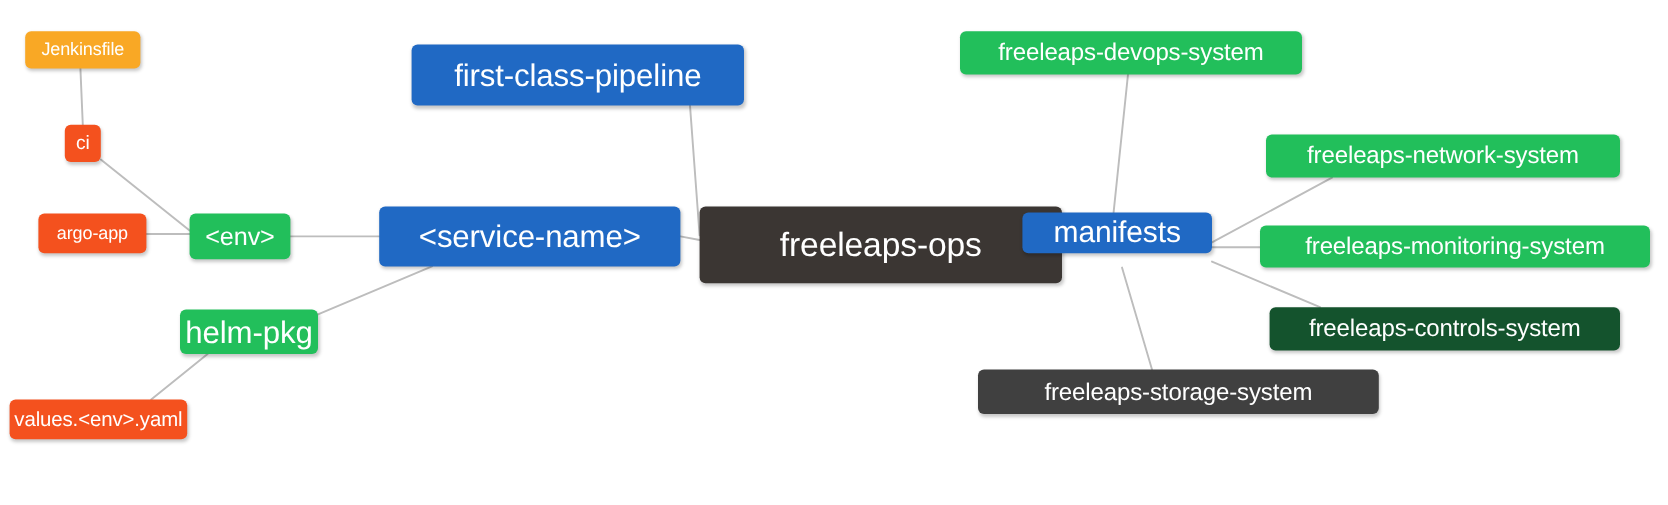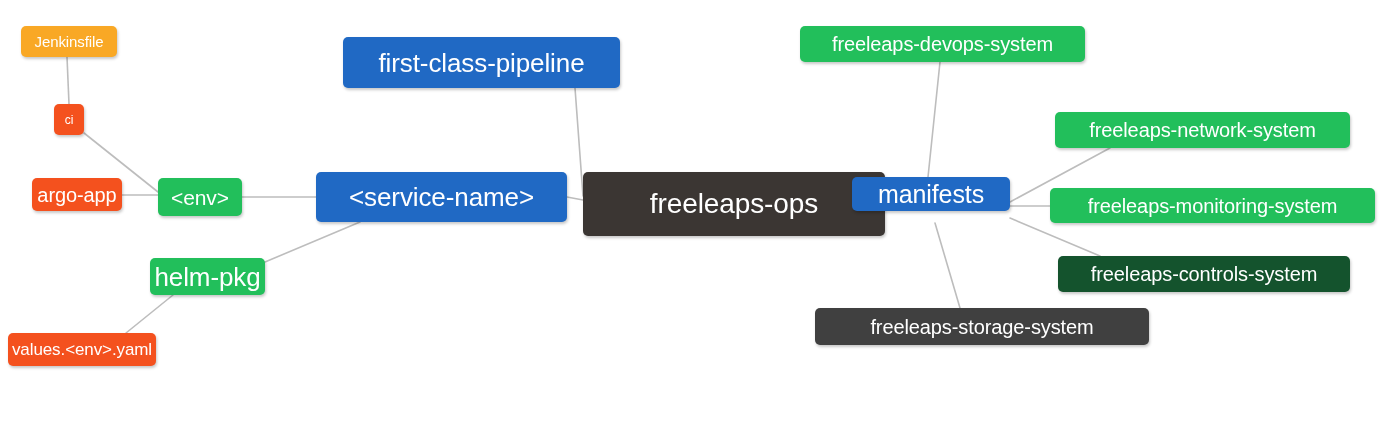--- a/index.html
+++ b/index.html
@@ -71,27 +71,27 @@
     </div>
     <div class="node" style="left: 315px; top: 37px; width: 277px; height: 51px; background: rgb(32, 105, 196); font-size: 26px; margin-left: 28px;">
       <span>first-class-pipeline</span>
     </div>
     <div class="node" style="left: 316px; top: 172px; width: 251px; height: 50px; background: rgb(32, 105, 196); font-size: 26px;">
       <span>&lt;service-name&gt;</span>
     </div>
     <div class="node" style="left: 158px; top: 178px; width: 84px; height: 38px; background: rgb(34, 191, 91); font-size: 21px;">
       <span>&lt;env&gt;</span>
     </div>
-    <div class="node" style="left: 54px; top: 104px; width: 30px; height: 31px; background: rgb(244, 81, 30); font-size: 12px;">
+    <div class="node" style="left: 54px; top: 104px; width: 30px; height: 31px; background: rgb(244, 81, 30); font-size: 16px;">
       <span>ci</span>
     </div>
     <div class="node" style="left: 21px; top: 26px; width: 96px; height: 31px; background: rgb(249, 168, 37); font-size: 15px;">
       <span>Jenkinsfile</span>
     </div>
-    <div class="node" style="left: 32px; top: 178px; width: 90px; height: 33px; background: rgb(244, 81, 30); font-size: 20px;">
+    <div class="node" style="left: 32px; top: 178px; width: 90px; height: 33px; background: rgb(244, 81, 30); font-size: 15px;">
       <span>argo-app</span>
     </div>
     <div class="node" style="left: 150px; top: 258px; width: 115px; height: 37px; background: rgb(34, 191, 91); font-size: 26px;">
       <span>helm-pkg</span>
     </div>
     <div class="node" style="left: 8px; top: 333px; width: 148px; height: 33px; background: rgb(244, 81, 30); font-size: 17px;">
       <span>values.&lt;env&gt;.yaml</span>
     </div>
     <div class="node" style="left: 852px; top: 177px; width: 158px; height: 34px; background: rgb(32, 105, 196); font-size: 25px;">
       <span>manifests</span>

